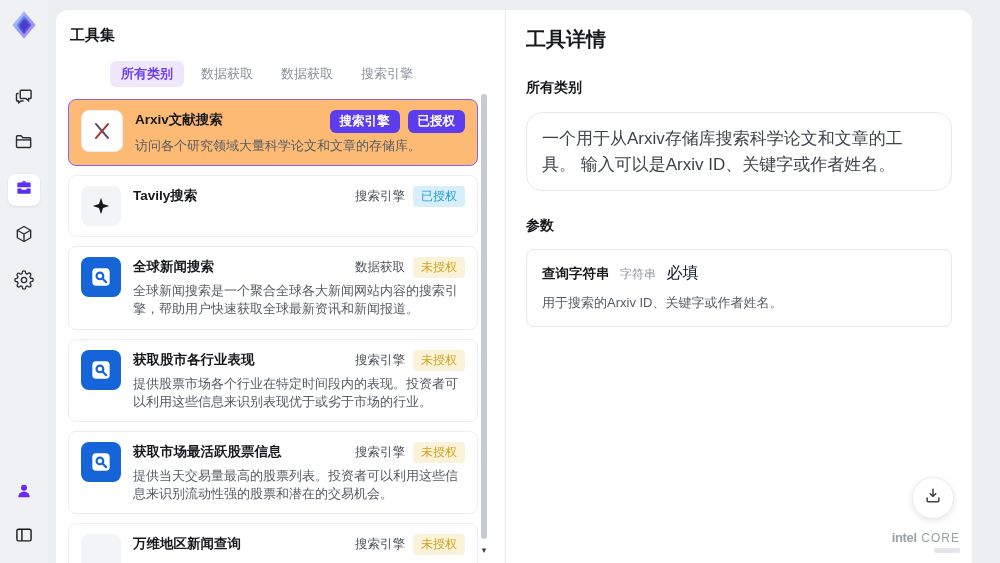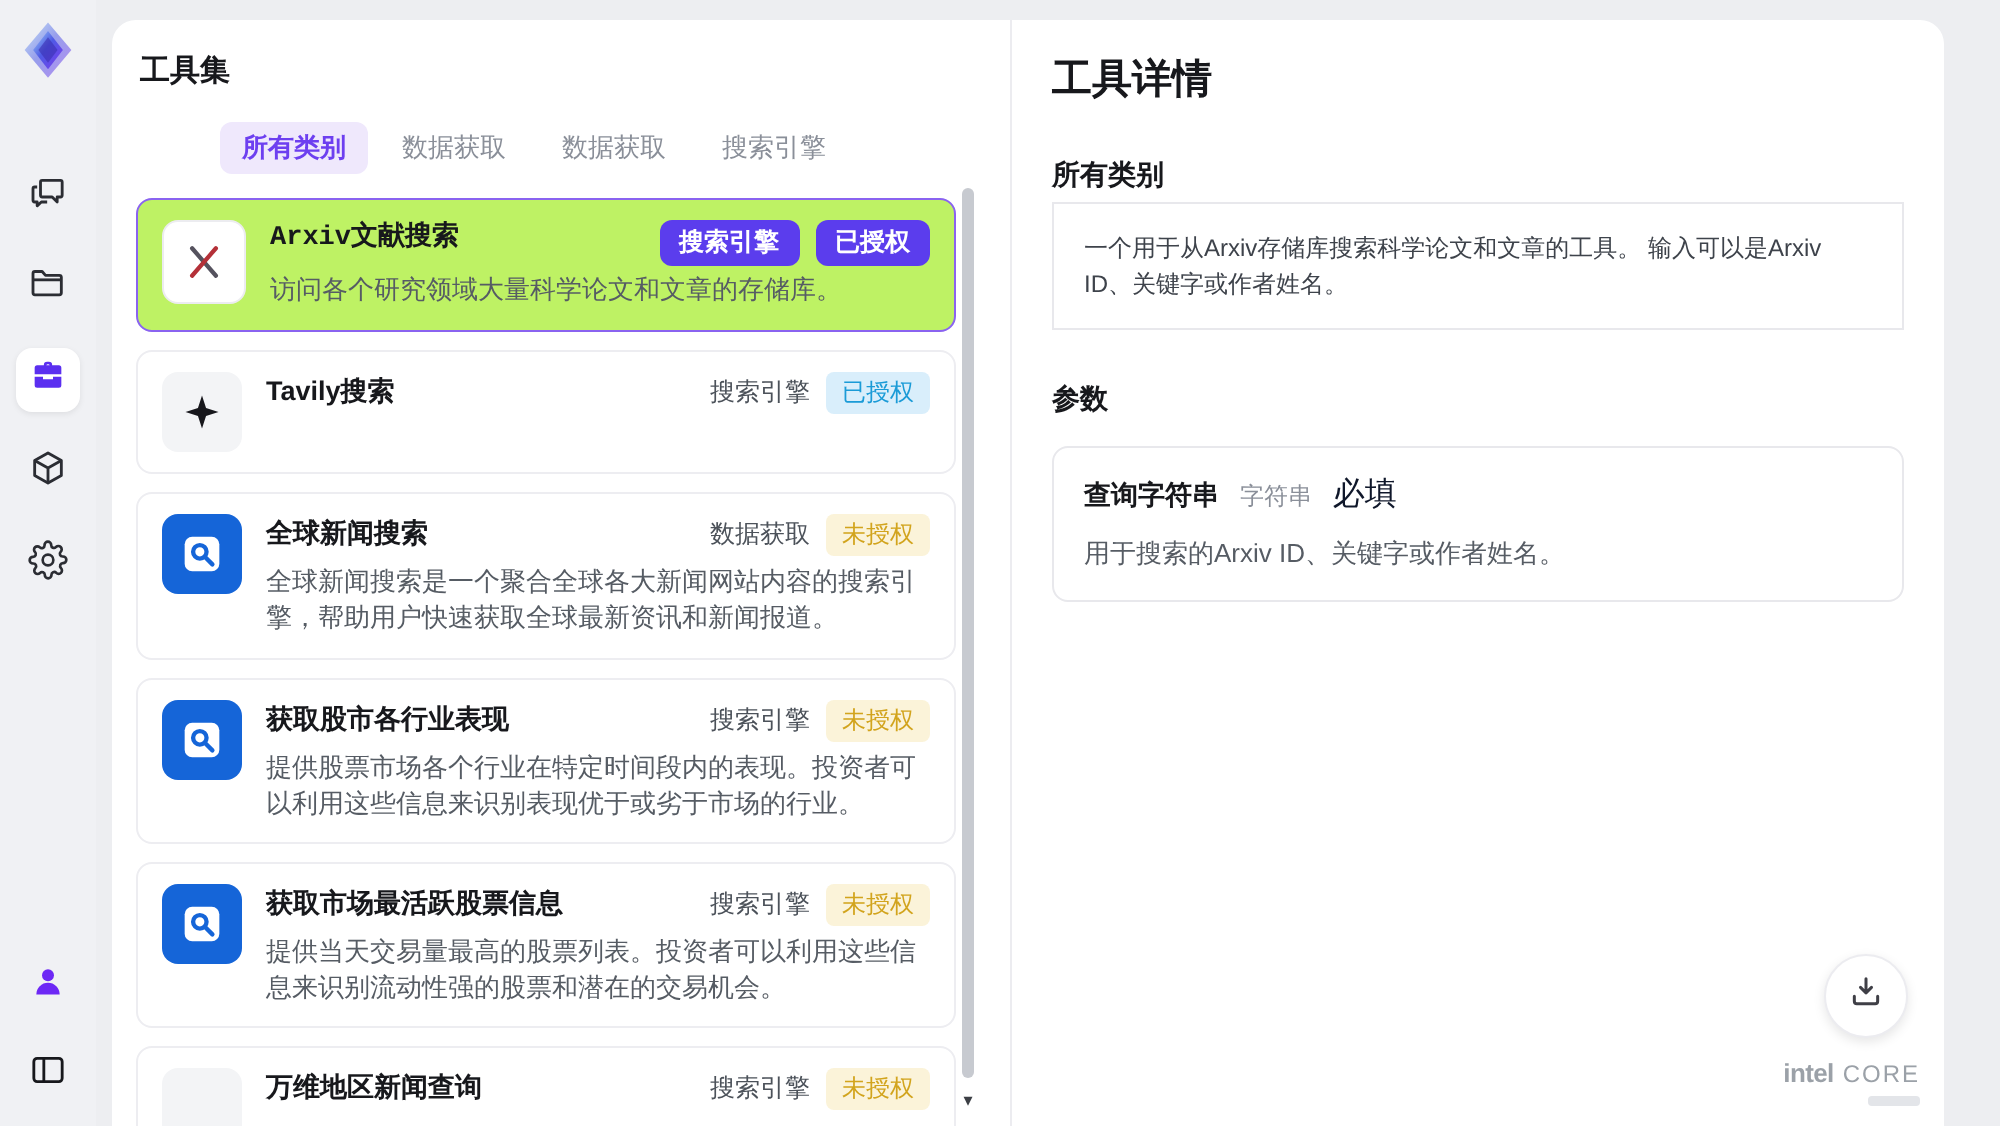--- a/index.html
+++ b/index.html
@@ -22,21 +22,21 @@
 
   
   .list-pane{position:absolute;left:0;top:0;width:449px;bottom:0;padding:14px 0 0 12px;box-sizing:border-box;}
   .panel-title{font-size:15px;font-weight:bold;color:#17181c;margin:2px 0 0 2px;}
   .tabs{display:flex;align-items:center;gap:6px;margin-top:16px;padding-left:42px;}
   .tab{font-size:13px;color:#8a8f99;padding:4px 11px;border-radius:6px;cursor:pointer;white-space:nowrap;}
   .tab.active{background:#efe8fc;color:#6d3ff0;font-weight:bold;}
   .cards{margin-top:12px;width:410px;}
   .card{display:flex;gap:12px;background:#fff;border:1px solid #ededf1;border-radius:8px;
     padding:10px 12px;margin-bottom:9px;box-sizing:border-box;cursor:pointer;}
-  .card.selected{background:#bef264;border:1.5px solid #8a63f0;font-family:Liberation Mono, monospace;}
+  .card.selected{background:#fdba74;border:1.5px solid #8a63f0;}
   .tool-icon{width:40px;height:40px;border-radius:8px;flex:none;display:flex;
     align-items:center;justify-content:center;}
   .tool-icon.white{background:#ffffff;border:1px solid #ececf0;}
   .tool-icon.lightgray{background:#f3f4f6;}
   .tool-icon.blue{background:#1565d8;}
   .card-main{flex:1;min-width:0;}
   .card-head{display:flex;align-items:flex-start;justify-content:space-between;gap:8px;}
   .tool-name{font-size:13.5px;font-weight:bold;color:#17181c;line-height:1.4;padding-top:1px;}
   .tool-desc{font-size:13px;color:#565c64;line-height:1.4;margin-top:4px;}
   .tag-row{display:flex;align-items:center;gap:8px;flex:none;}
@@ -49,22 +49,22 @@
   .scrollbar{position:absolute;left:425px;top:84px;bottom:24px;width:6px;
     background:#c7cad0;border-radius:3px;cursor:pointer;}
   .scroll-arrow{position:absolute;left:423px;bottom:8px;width:10px;height:10px;
     font-size:9px;color:#3c3f45;line-height:10px;text-align:center;cursor:pointer;}
 
   
   .details-pane{position:absolute;left:449px;top:0;right:0;bottom:0;border-left:1px solid #ececf0;
     padding:16px 20px;box-sizing:border-box;}
   .details-title{font-size:20px;font-weight:bold;color:#17181c;margin:0;}
   .section-heading{font-size:14px;font-weight:bold;color:#17181c;margin:26px 0 0 0;}
-  .info-box{margin-top:4px;border:1px solid #e8e8ec;border-radius:0;padding:13px 15px;
-    font-size:12px;color:#3e434b;line-height:1.5;}
+  .info-box{margin-top:15px;border:1px solid #e8e8ec;border-radius:16px;padding:13px 15px;
+    font-size:17px;color:#3e434b;line-height:1.5;}
   .param-box{margin-top:14px;border:1px solid #e8e8ec;border-radius:8px;padding:13px 15px;}
   .param-name{font-size:13.5px;font-weight:bold;color:#17181c;}
   .param-type{font-size:12px;color:#8a8f99;margin-left:6px;}
   .param-required{font-size:16px;color:#0f172a;margin-left:6px;}
   .param-desc{font-size:13px;color:#565c64;margin-top:9px;line-height:1.5;}
 
   
   .fab{position:absolute;right:18px;bottom:44px;width:40px;height:40px;border-radius:50%;
     background:#ffffff;border:1px solid #ececf0;box-shadow:0 2px 6px rgba(0,0,0,.10);
     display:flex;align-items:center;justify-content:center;cursor:pointer;}

